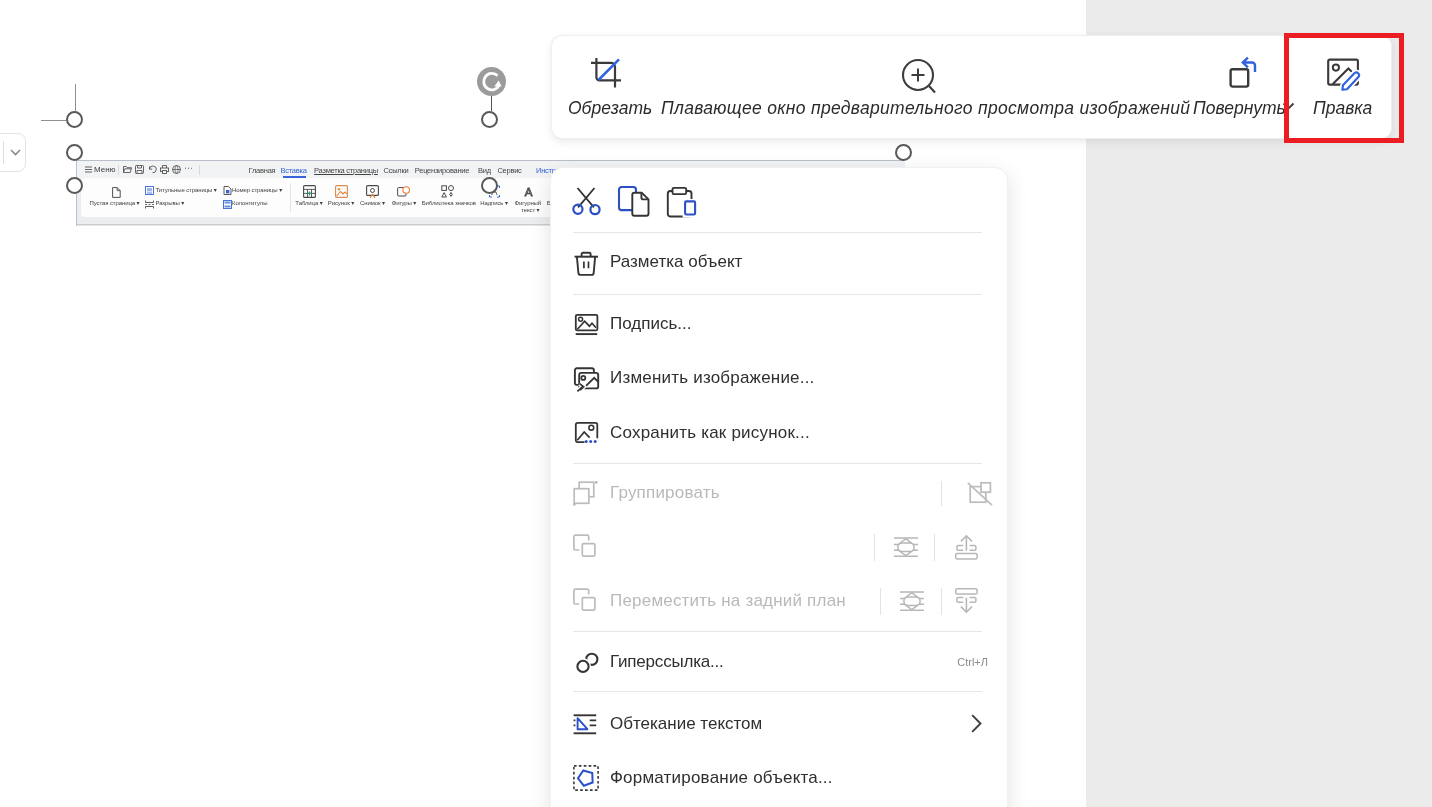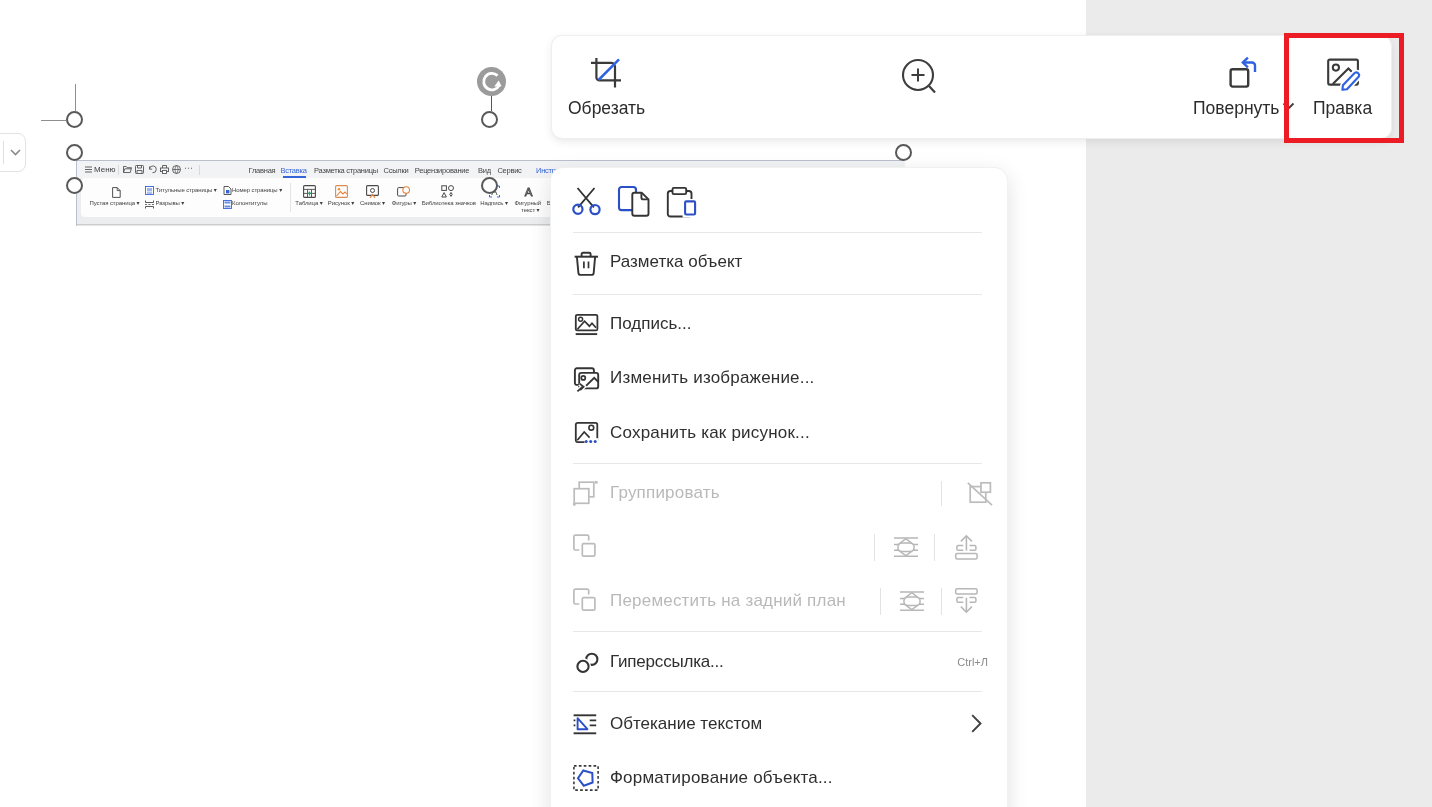--- a/index.html
+++ b/index.html
@@ -17,21 +17,21 @@
   #ribbonbottom{left:0;top:63px;width:828px;height:1px;background:#cccccc;}
   .tab{position:absolute;top:4.5px;font-size:7.5px;letter-spacing:-0.25px;color:#454545;white-space:nowrap;transform:translateX(-50%);}
   .tabblue{color:#3565d7;}
   .rlabel{position:absolute;font-size:6px;letter-spacing:-0.1px;color:#3f3f3f;white-space:nowrap;line-height:7px;}
   .cc{transform:translateX(-50%);}
   .rdiv{position:absolute;top:22px;width:1px;height:29px;background:#e4e4e4;}
   .handle{position:absolute;width:13.4px;height:13.4px;border:2.3px solid #595959;
           border-radius:50%;background:#fff;box-sizing:content-box;}
   
   #toolbar{left:552px;top:36px;width:839px;height:101.5px;background:#fff;border-radius:10px;
-           box-shadow:0 0 0 1px #efefef,0 3px 10px rgba(0,0,0,.10);}
+           box-shadow:0 0 0 1px #efefef,0 3px 10px rgba(0,0,0,.10);font-style:italic;}
   .tblabel{position:absolute;top:62px;font-size:17.5px;line-height:21px;color:#2b2b2b;white-space:nowrap;}
   #redbox{left:1284px;top:33px;width:110px;height:100px;border:5px solid #ec1c24;}
   
   #menu{left:551px;top:167.5px;width:456px;height:662px;background:#fff;border-radius:13px;
         box-shadow:0 0 0 1px #f1f1f1,0 6px 22px rgba(0,0,0,.13);}
   .sep{position:absolute;left:22px;width:409px;height:1px;background:#e7e7e7;}
   .mi{position:absolute;left:59px;font-size:17px;letter-spacing:.2px;color:#2f2f2f;white-space:nowrap;line-height:20px;}
   .mi.dis{color:#b9b9b9;}
   .vdiv{position:absolute;width:1px;background:#e3e3e3;}
   .ctrl{position:absolute;font-size:11px;color:#8c8c8c;line-height:20px;}
@@ -75,21 +75,21 @@
       </svg>
       <svg style="left:95px;top:4px;" width="9" height="9" viewBox="0 0 9 9">
         <circle cx="4.5" cy="4.5" r="4" fill="none" stroke="#565656" stroke-width="0.9"></circle>
         <path d="M0.5 4.5 H8.5 M4.5 0.5 C2.5 3 2.5 6 4.5 8.5 M4.5 0.5 C6.5 3 6.5 6 4.5 8.5" fill="none" stroke="#565656" stroke-width="0.8"></path>
       </svg>
       <div class="abs" style="left:107px;top:1.5px;font-size:9px;color:#555;letter-spacing:1px;">⋯</div>
       <div class="abs" style="left:122px;top:3.5px;width:1px;height:10px;background:#d9d9d9;"></div>
       <div class="tab" style="left:185px;">Главная</div>
       <div class="tab tabblue" style="left:216.5px;">Вставка</div>
       <div class="abs" style="left:205.5px;top:14.8px;width:23px;height:1.8px;background:#3565d7;"></div>
-      <div class="tab" style="left:269px;">Разметка страницы</div>
+      <div class="tab" style="left:269px;text-decoration:underline;">Разметка страницы</div>
       <div class="tab" style="left:319px;">Ссылки</div>
       <div class="tab" style="left:365px;">Рецензирование</div>
       <div class="tab" style="left:407.5px;">Вид</div>
       <div class="tab" style="left:432.5px;">Сервис</div>
       <div class="tab tabblue" style="left:481px;">Инструменты</div>
 
       <svg style="left:33.5px;top:26.3px;" width="10" height="11" viewBox="0 0 10 11">
         <path d="M1.6 0.6 H6.2 L9.2 3.6 V10.4 H1.6 Z" fill="none" stroke="#4a4a4a" stroke-width="0.95"></path>
         <path d="M6.2 0.6 V3.6 H9.2" fill="none" stroke="#4a4a4a" stroke-width="0.9"></path>
       </svg>
@@ -256,20 +256,21 @@
       <path d="M0.5 0.5 L5.5 5.5 L10.5 0.5" fill="none" stroke="#3c3c3c" stroke-width="1.8"></path>
     </svg>
     <svg style="left:774px;top:21px;" width="36" height="34" viewBox="0 0 36 34">
       <rect x="2.2" y="2.6" width="29.7" height="25" rx="1.5" fill="none" stroke="#3a3a3a" stroke-width="2.1"></rect>
       <circle cx="9.9" cy="10.6" r="3.1" fill="none" stroke="#3a3a3a" stroke-width="2"></circle>
       <path d="M6.8 27 L22.4 11.4 L25.8 14.7" fill="none" stroke="#3a3a3a" stroke-width="2.1"></path>
       <path d="M16.9 28.3 L28.6 16 a2.8 2.8 0 0 1 4 3.8 L21 32.3 L16.4 32.8 Z" fill="#fff" stroke="#fff" stroke-width="5.5" stroke-linejoin="round"></path>
       <path d="M16.9 28.3 L28.6 16 a2.8 2.8 0 0 1 4 3.8 L21 32.3 L16.4 32.8 Z" fill="#fff" stroke="#2f62e0" stroke-width="2.1" stroke-linejoin="round"></path>
     </svg>
     <div class="tblabel" style="left:16px;">Обрезать</div>
+    <div class="tblabel" style="left:109px;letter-spacing:0.31px;">Плавающее окно предварительного просмотра изображений</div>
     <div class="tblabel" style="left:641px;">Повернуть</div>
     <div class="tblabel" style="left:761px;">Правка</div>
   </div>
   <div class="abs" id="redbox"></div>
 
   <div class="abs" id="menu">
     <div id="menuicons" style="position:absolute;left:0;top:0;">
 
       <svg style="left:22px;top:17.5px;" width="27" height="30" viewBox="0 0 27 30">
         <path d="M4.5 3 L20.9 22.3 M21.5 3 L5.1 22.3" stroke="#323232" stroke-width="1.8" fill="none"></path>

